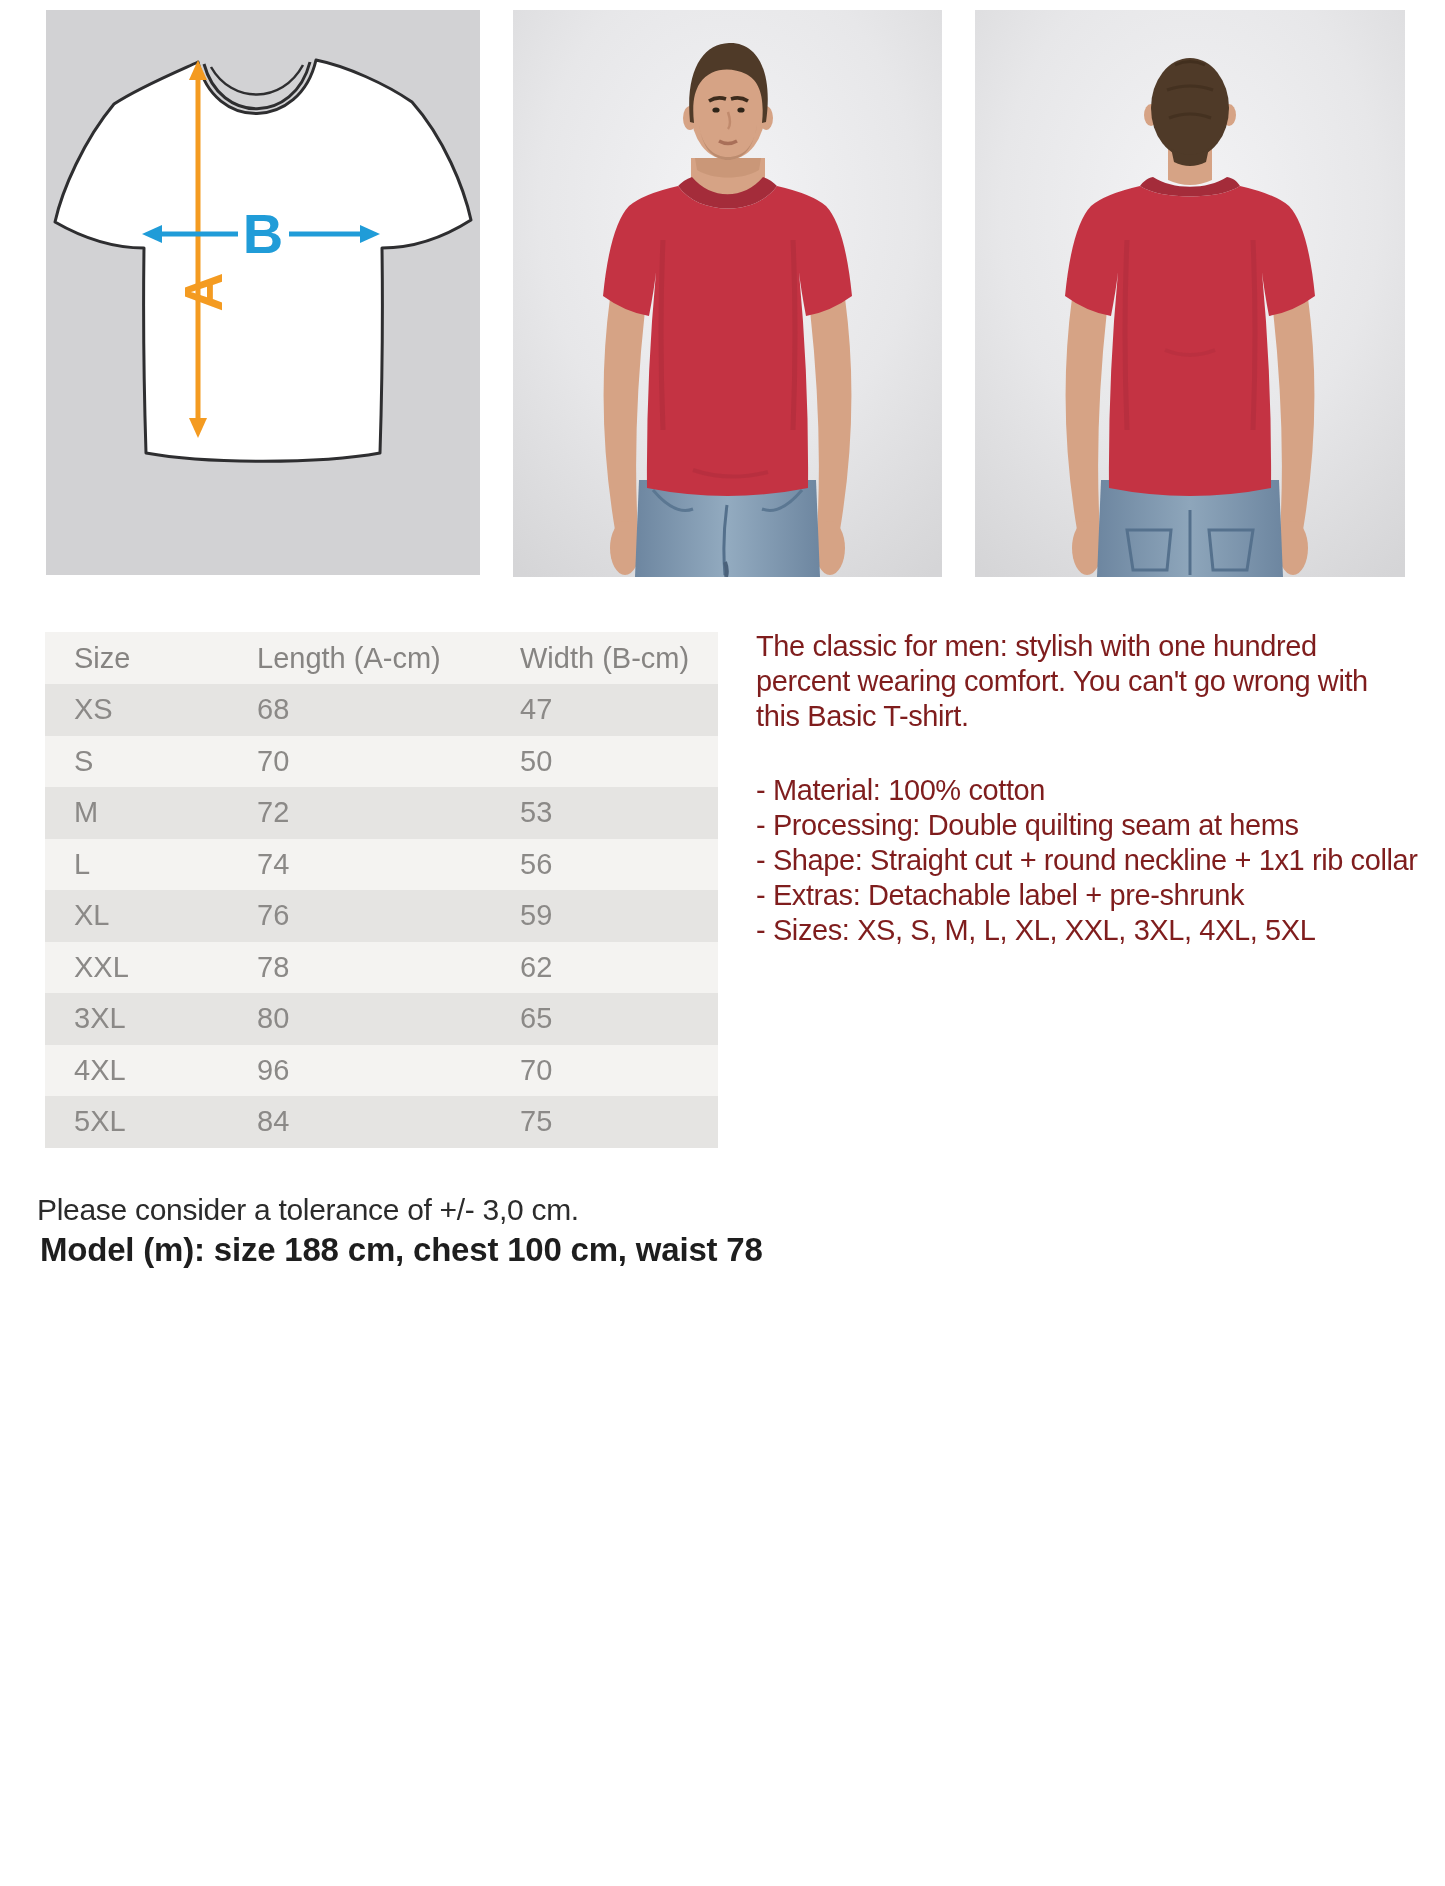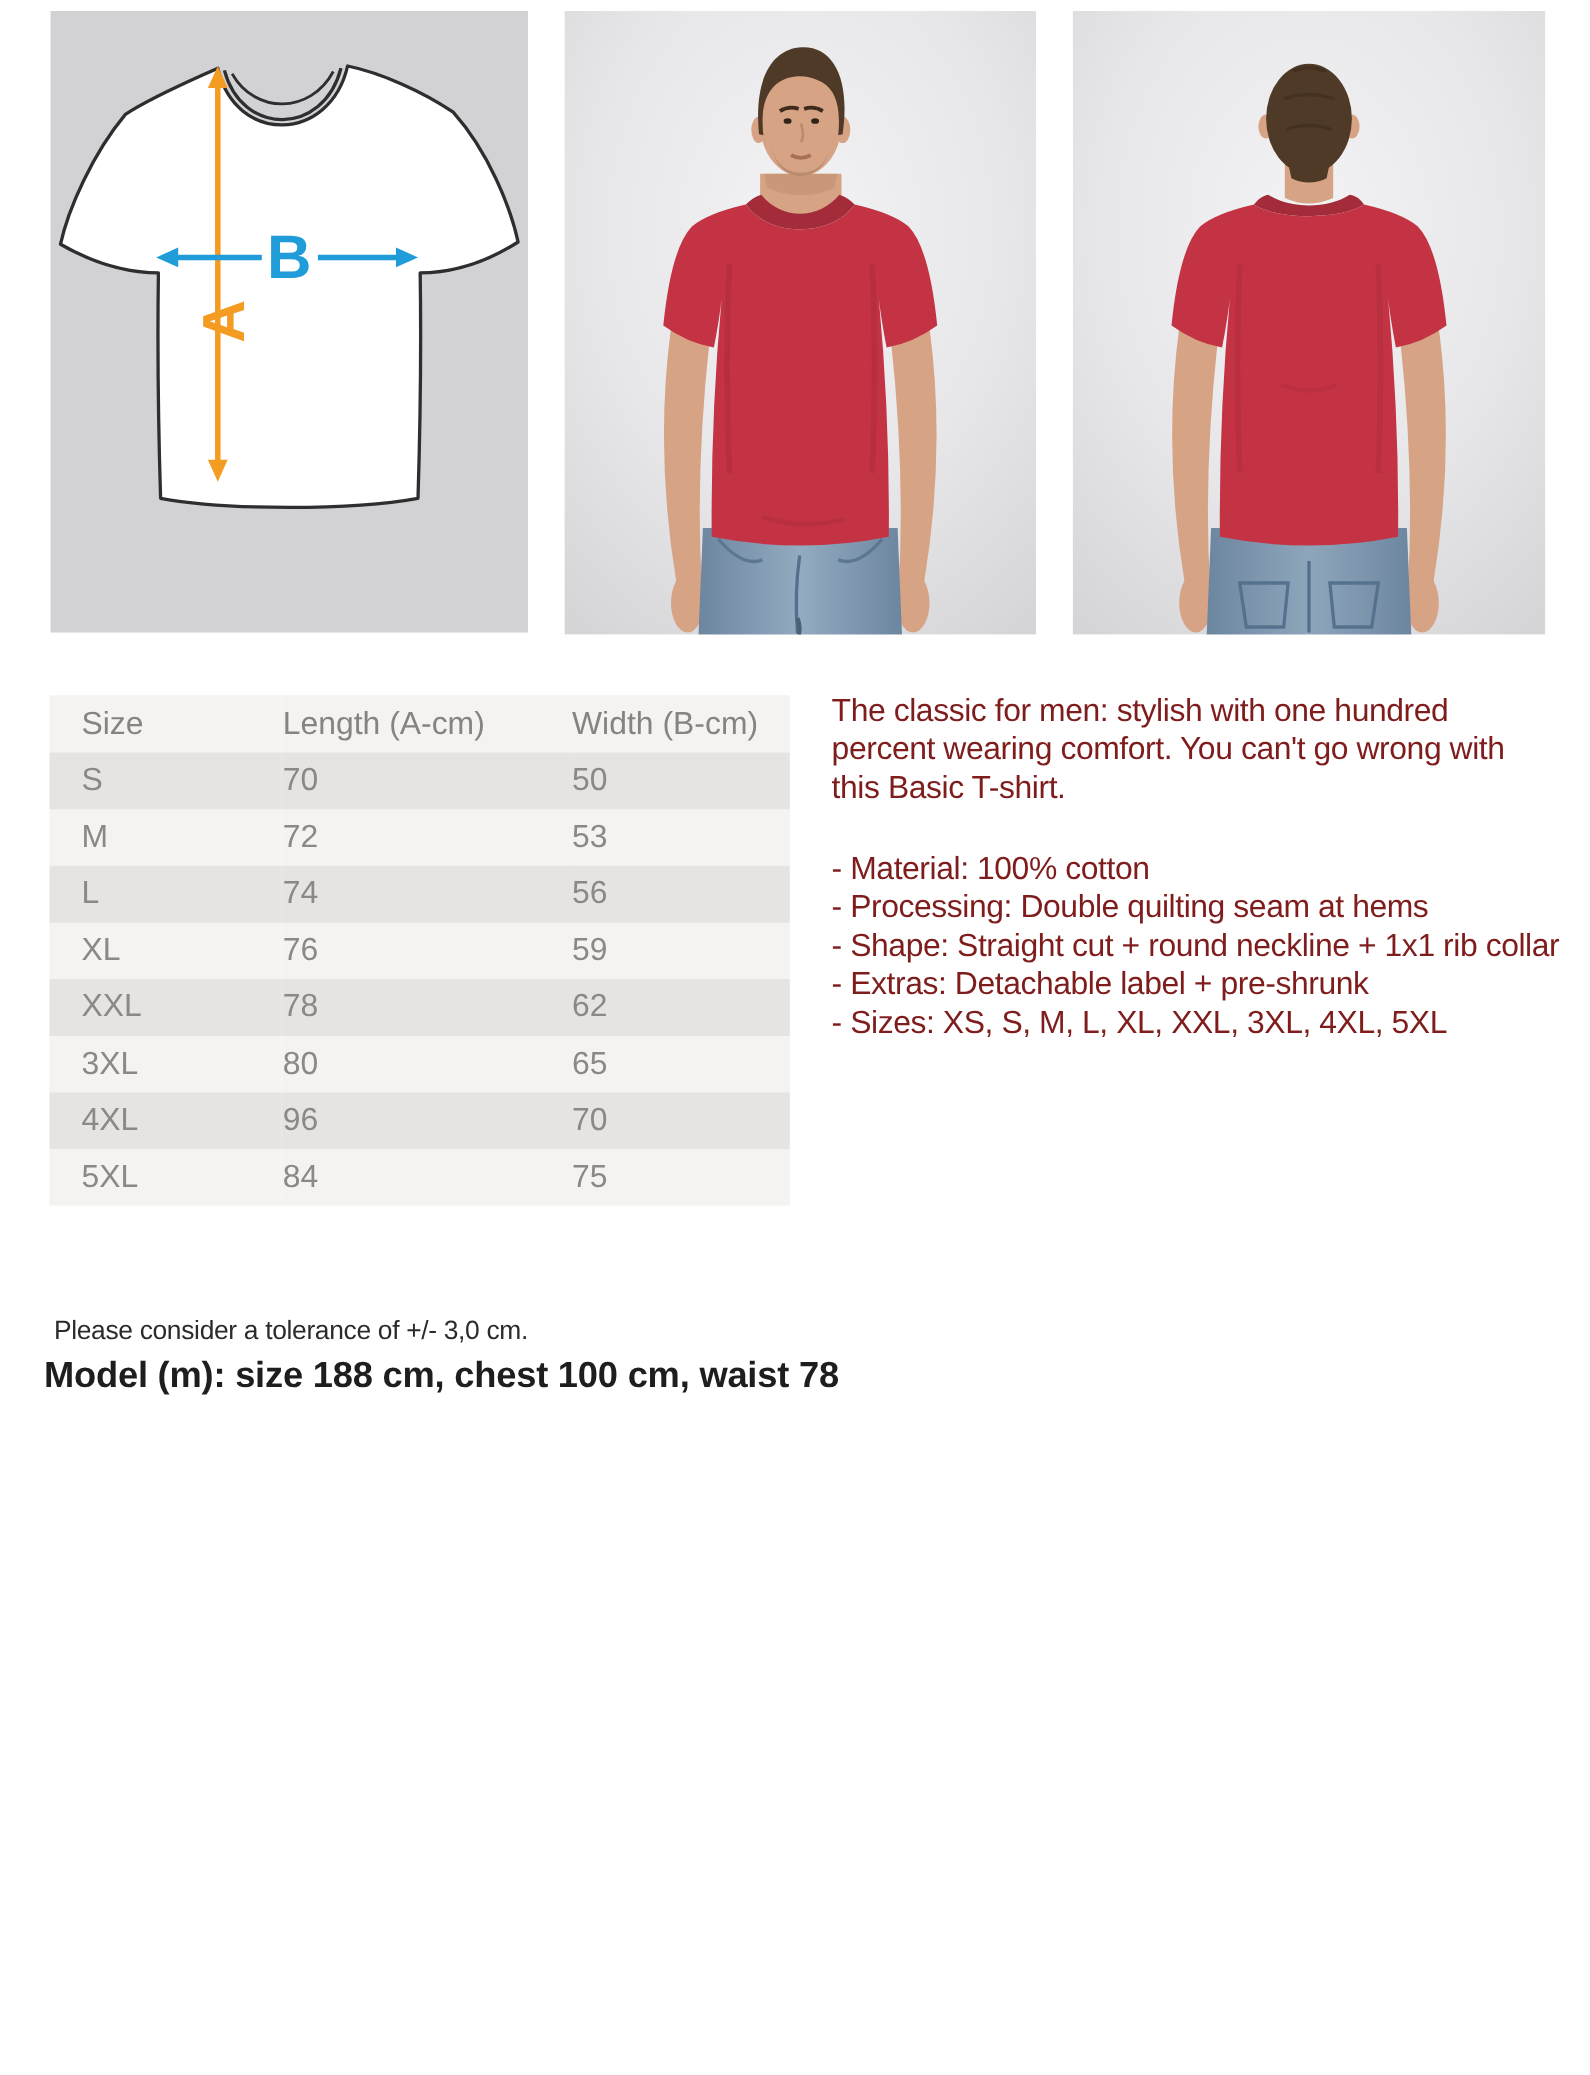--- a/index.html
+++ b/index.html
@@ -36,22 +36,22 @@
   
   .description {
     position: absolute; left: 756px; top: 629px;
     font-size: 29px; color: #7f1d1d; letter-spacing: -0.4px;
   }
   .desc-line { line-height: 35px; white-space: nowrap; }
   .desc-gap  { height: 39px; }
 
   
   .note-tolerance {
-    position: absolute; left: 49px; top: 1192px;
-    font-size: 24px; color: #2b2b2b; letter-spacing: -0.3px;
+    position: absolute; left: 37px; top: 1192px;
+    font-size: 30px; color: #2b2b2b; letter-spacing: -0.3px;
     line-height: 35px; white-space: nowrap;
   }
   .note-model {
     position: absolute; left: 40px; top: 1227px;
     font-size: 33px; font-weight: bold; color: #1e1e1e;
     line-height: 45px; letter-spacing: -0.2px;
   }
   .note-model div { white-space: nowrap; }
 </style>
 </head>
@@ -238,20 +238,25 @@
     </colgroup>
   <thead>
     <tr>
       <th>Size</th>
       <th>Length (A-cm)</th>
       <th>Width (B-cm)</th>
     </tr>
   </thead>
   <tbody>
     <tr>
+        <td>XS</td>
+        <td>68</td>
+        <td>47</td>
+      </tr>
+    <tr>
         <td>S</td>
         <td>70</td>
         <td>50</td>
       </tr>
     <tr>
         <td>M</td>
         <td>72</td>
         <td>53</td>
       </tr>
     <tr>

